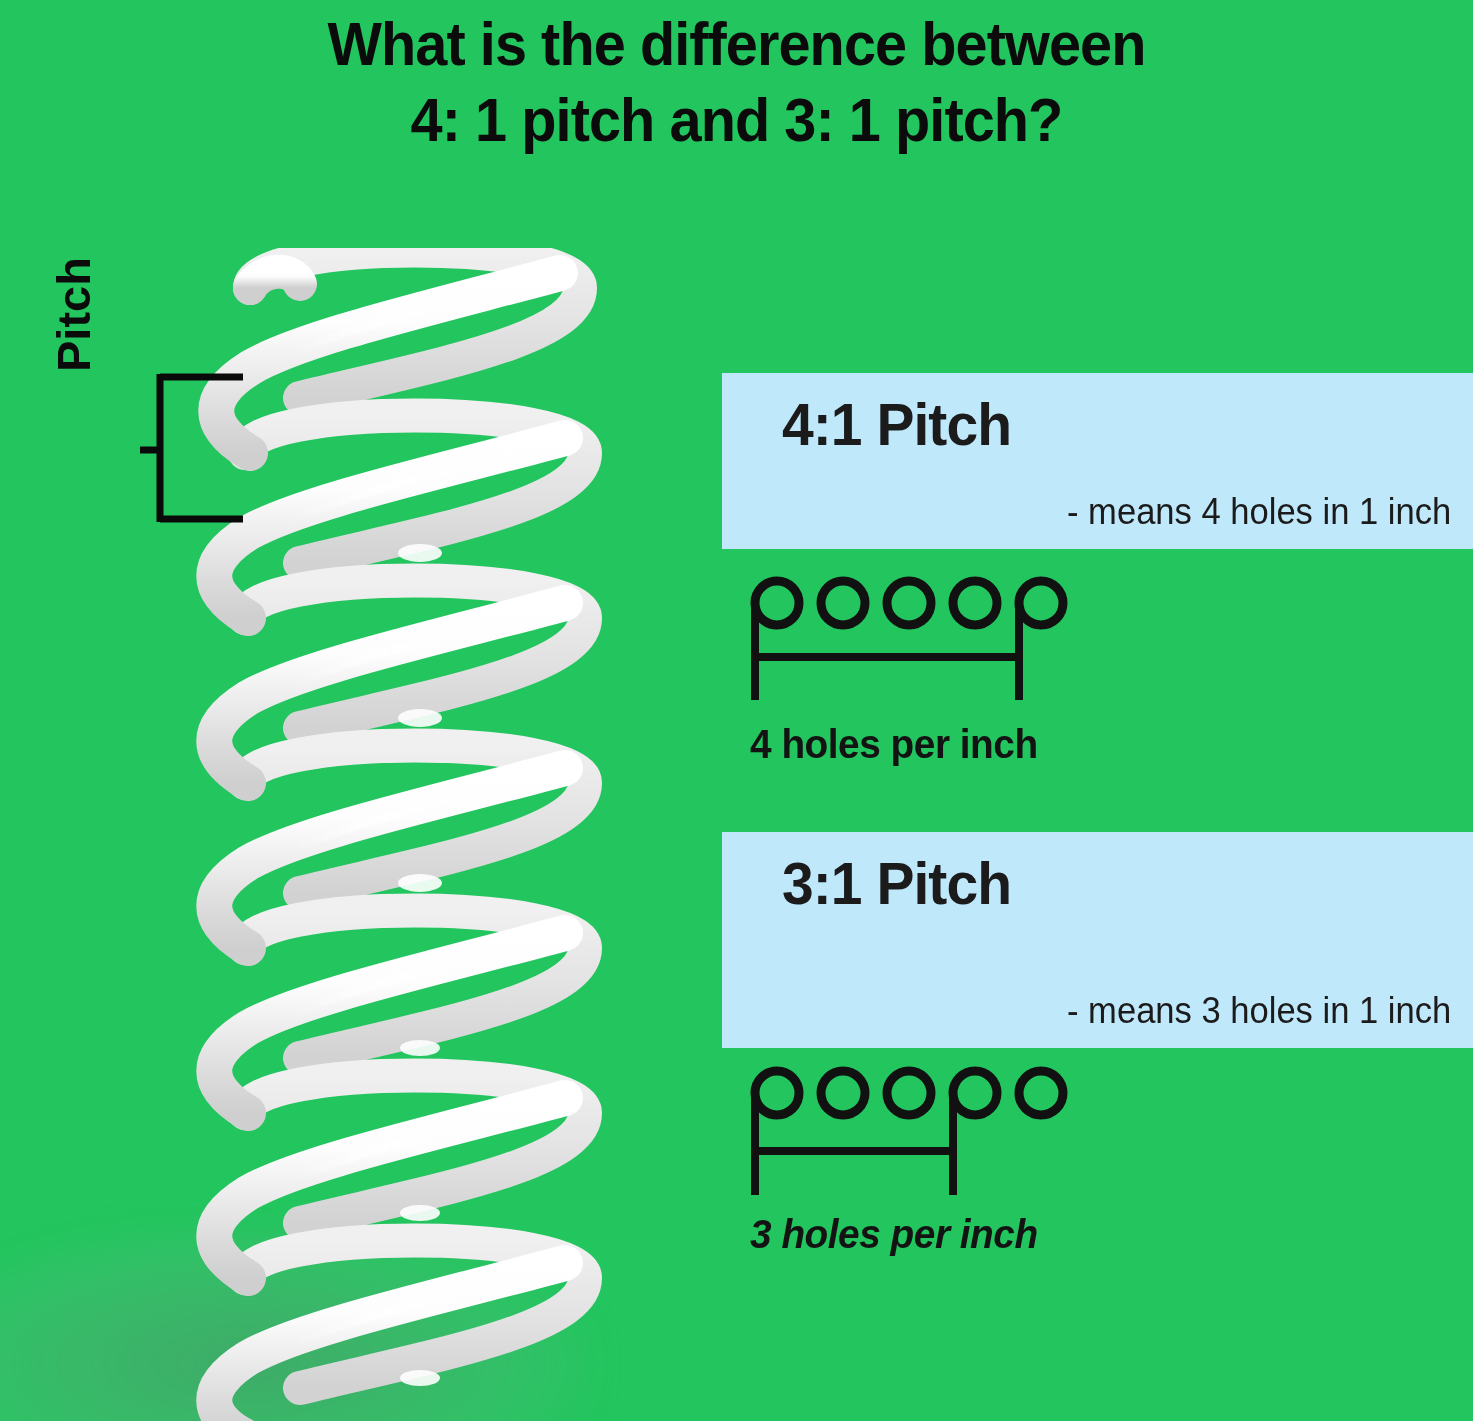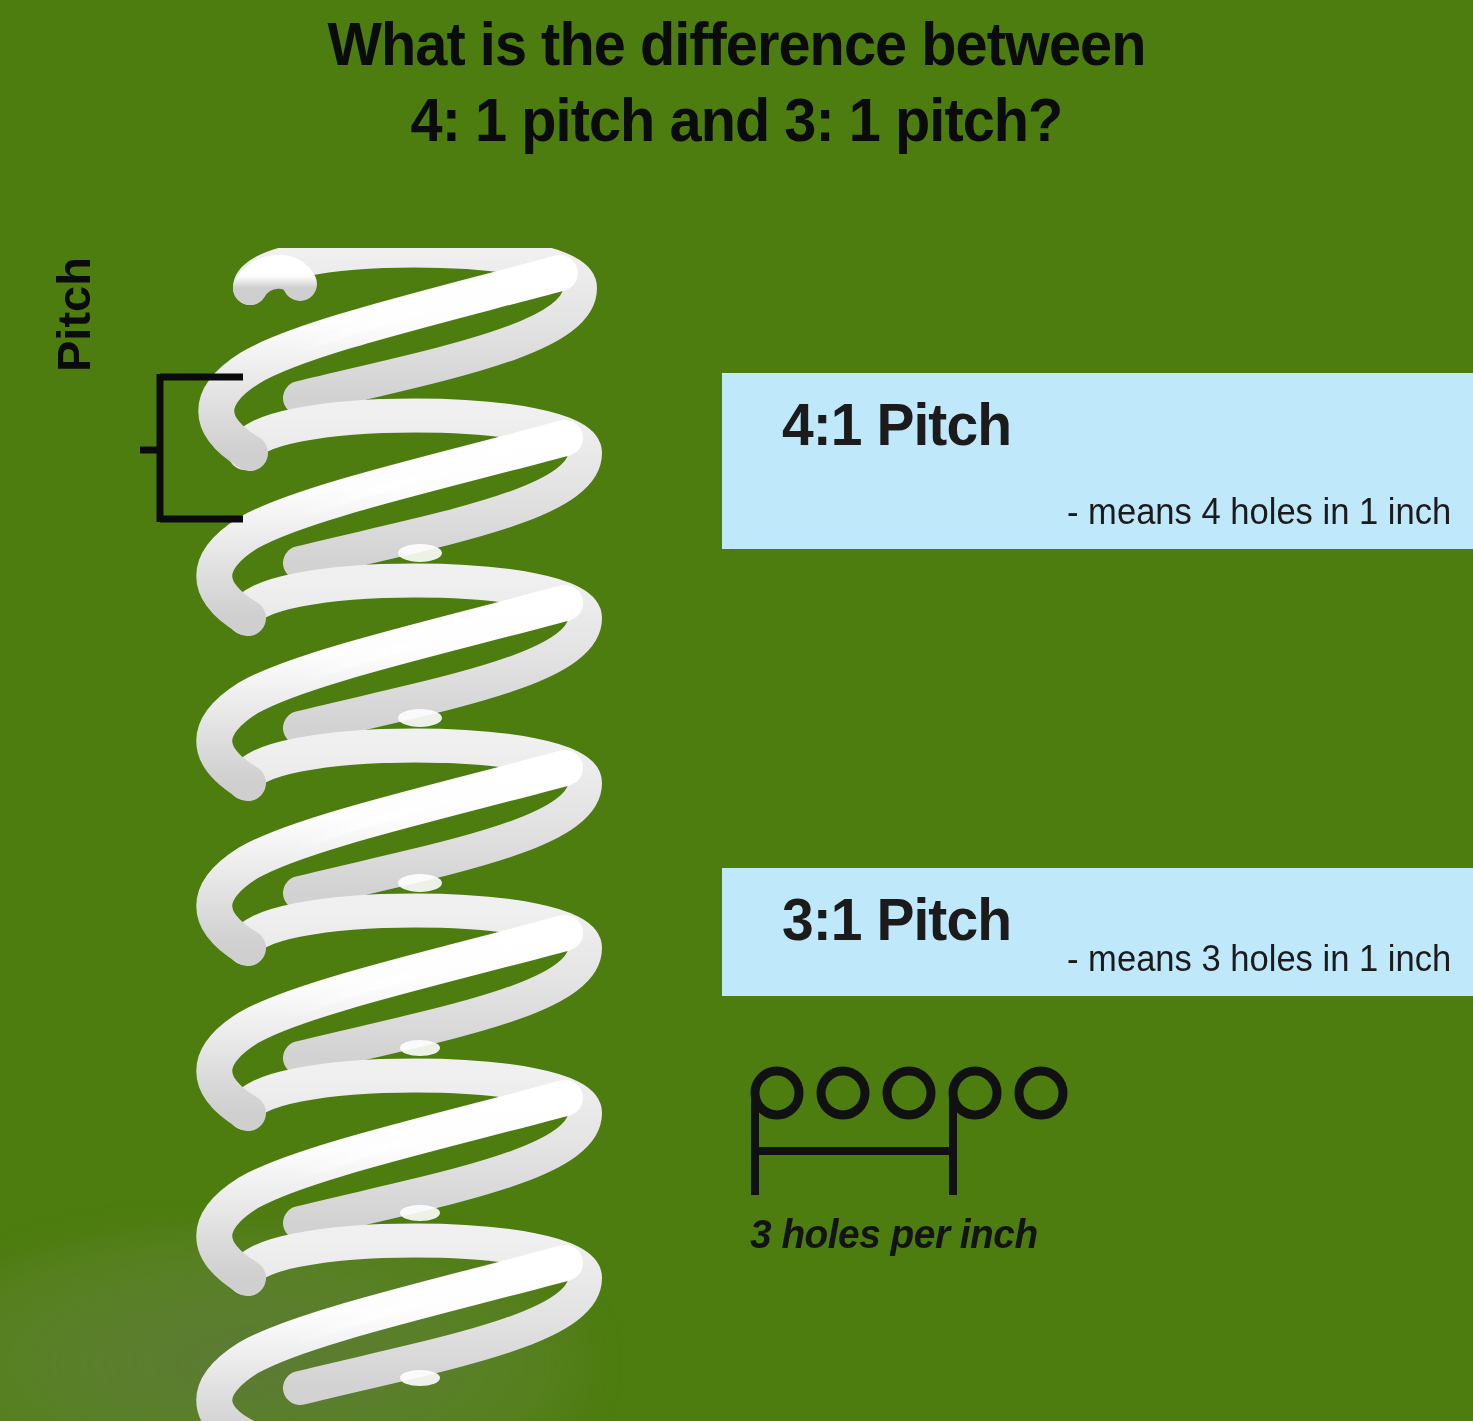--- a/index.html
+++ b/index.html
@@ -5,21 +5,21 @@
   * { margin:0; padding:0; box-sizing:border-box; }
   html, body {
     width:1473px; height:1421px;
     background:#ffffff;
     font-family:"Liberation Sans", sans-serif;
     overflow:hidden;
   }
   #page {
     position:relative;
     width:1473px; height:1421px;
-    background:#4d7c0f;
+    background:#22c55e;
   }
 
   
   #title {
     position:absolute;
     left:0; top:6px;
     width:1473px;
     text-align:center;
     color:#0b0b0b;
     font-weight:bold;
@@ -67,21 +67,21 @@
 
   
   .info-box {
     position:absolute;
     left:722px;
     width:751px;
     background:#bfe8fb;
     padding:22px 32px 18px 60px;
   }
   #box-4 { top:373px; height:176px; }
-  #box-3 { top:832px; height:128px;margin-top:36px; }
+  #box-3 { top:832px; height:216px; }
 
   .box-title {
     font-size:60px;
     font-weight:bold;
     color:#1b1b1b;
     line-height:1;
     letter-spacing:-1px;
     transform:scaleX(0.95);
     transform-origin:0 50%;
   }
@@ -198,20 +198,37 @@
       </g>
     </svg>
     <div id="pitch-label">Pitch</div>
   </div>
 
   <div class="info-box" id="box-4">
     <div class="box-title">4:1 Pitch</div>
     <div class="box-sub">- means 4 holes in 1 inch</div>
   </div>
 
+  <div class="holes-diagram" id="holes-4">
+    <svg width="420" height="150" viewBox="0 0 420 150">
+      <g stroke="#111111" stroke-width="9" fill="none">
+        <circle cx="55" cy="38" r="22"></circle>
+        <circle cx="121" cy="38" r="22"></circle>
+        <circle cx="187" cy="38" r="22"></circle>
+        <circle cx="253" cy="38" r="22"></circle>
+        <circle cx="319" cy="38" r="22"></circle>
+      </g>
+      <g stroke="#111111" stroke-width="8" fill="none" stroke-linecap="butt">
+        <line x1="33" y1="38" x2="33" y2="135"></line>
+        <line x1="297" y1="38" x2="297" y2="135"></line>
+        <line x1="33" y1="92" x2="297" y2="92"></line>
+      </g>
+    </svg>
+    <div class="holes-caption">4 holes per inch</div>
+  </div>
 
   <div class="info-box" id="box-3">
     <div class="box-title">3:1 Pitch</div>
     <div class="box-sub">- means 3 holes in 1 inch</div>
   </div>
 
   <div class="holes-diagram" id="holes-3">
     <svg width="420" height="150" viewBox="0 0 420 150">
       <g stroke="#111111" stroke-width="9" fill="none">
         <circle cx="55" cy="38" r="22"></circle>

